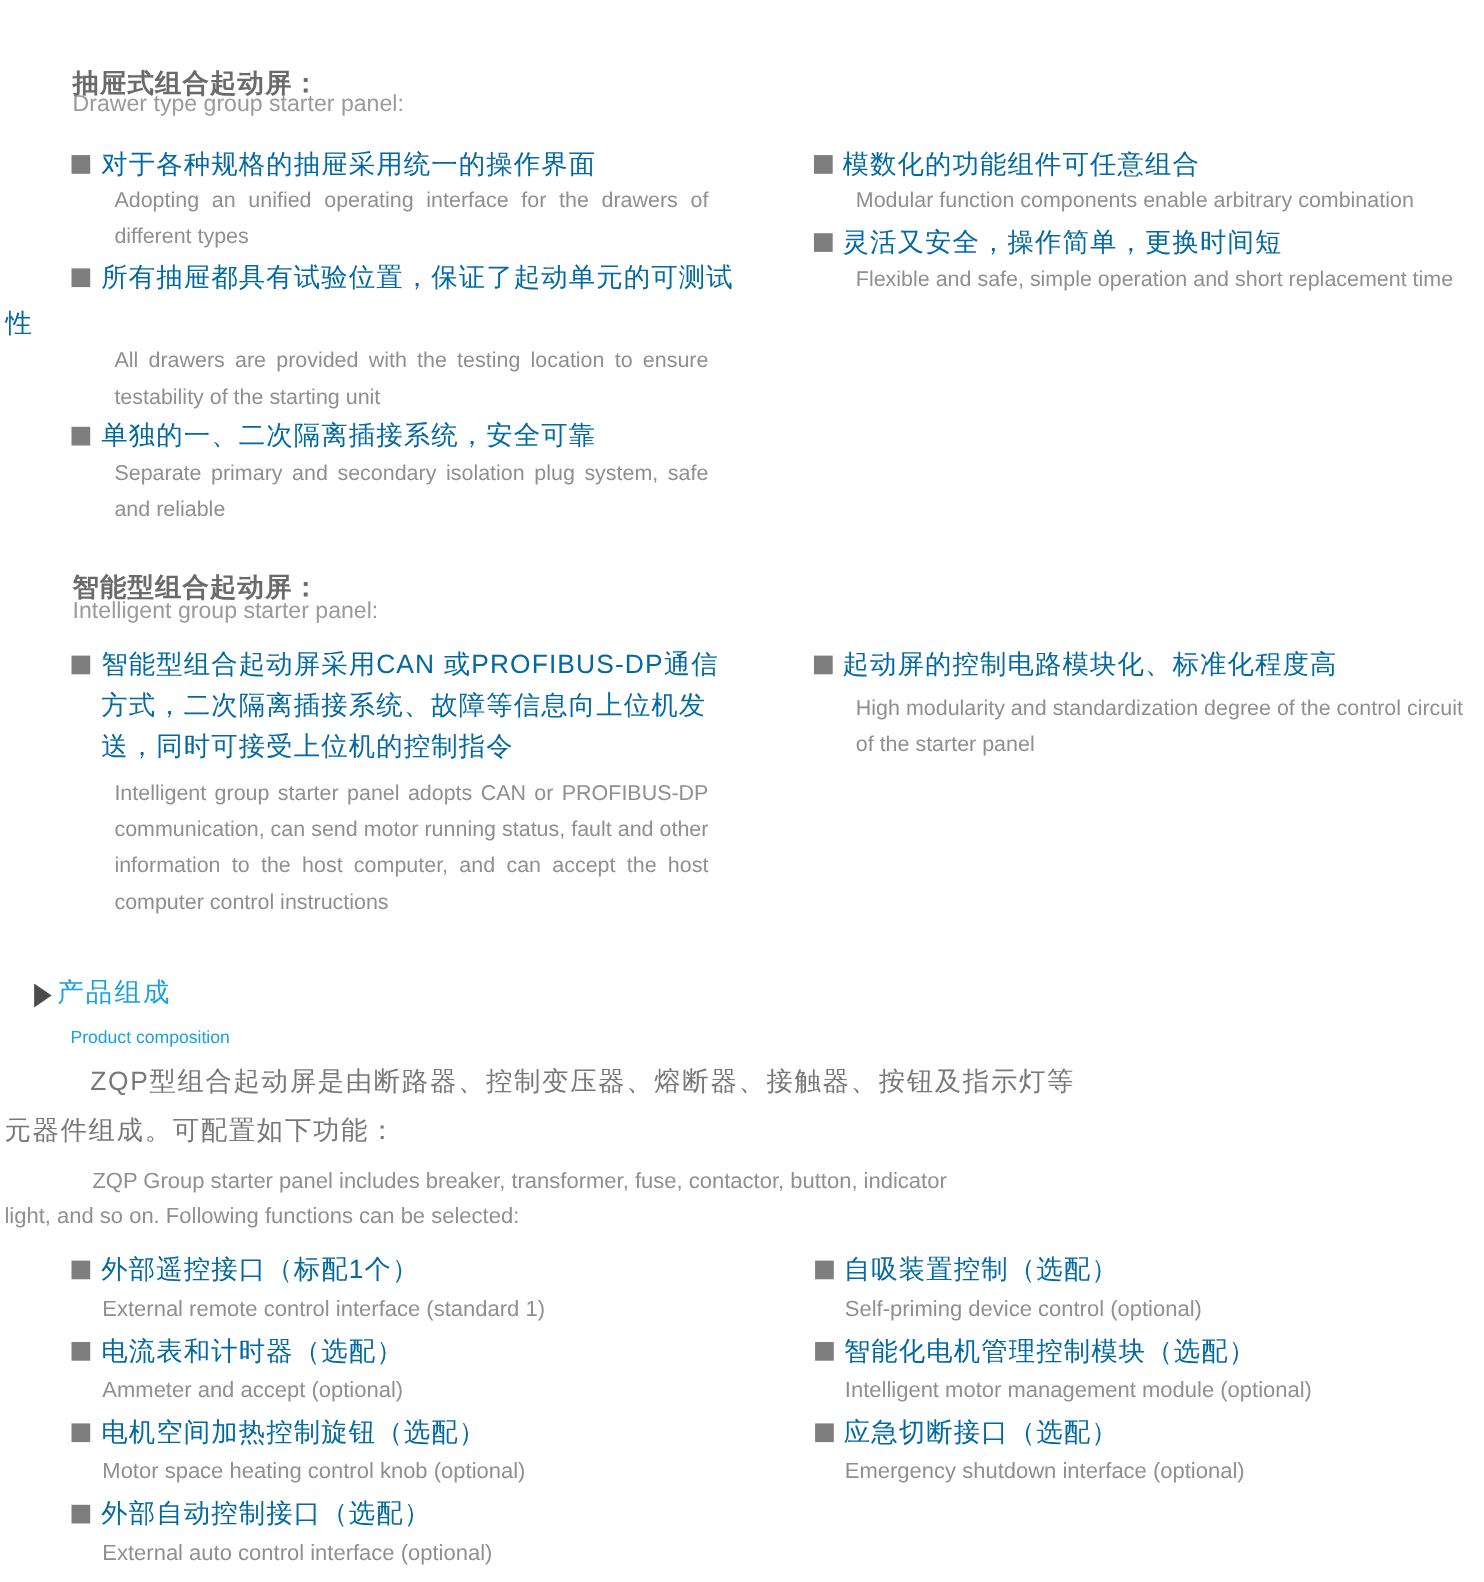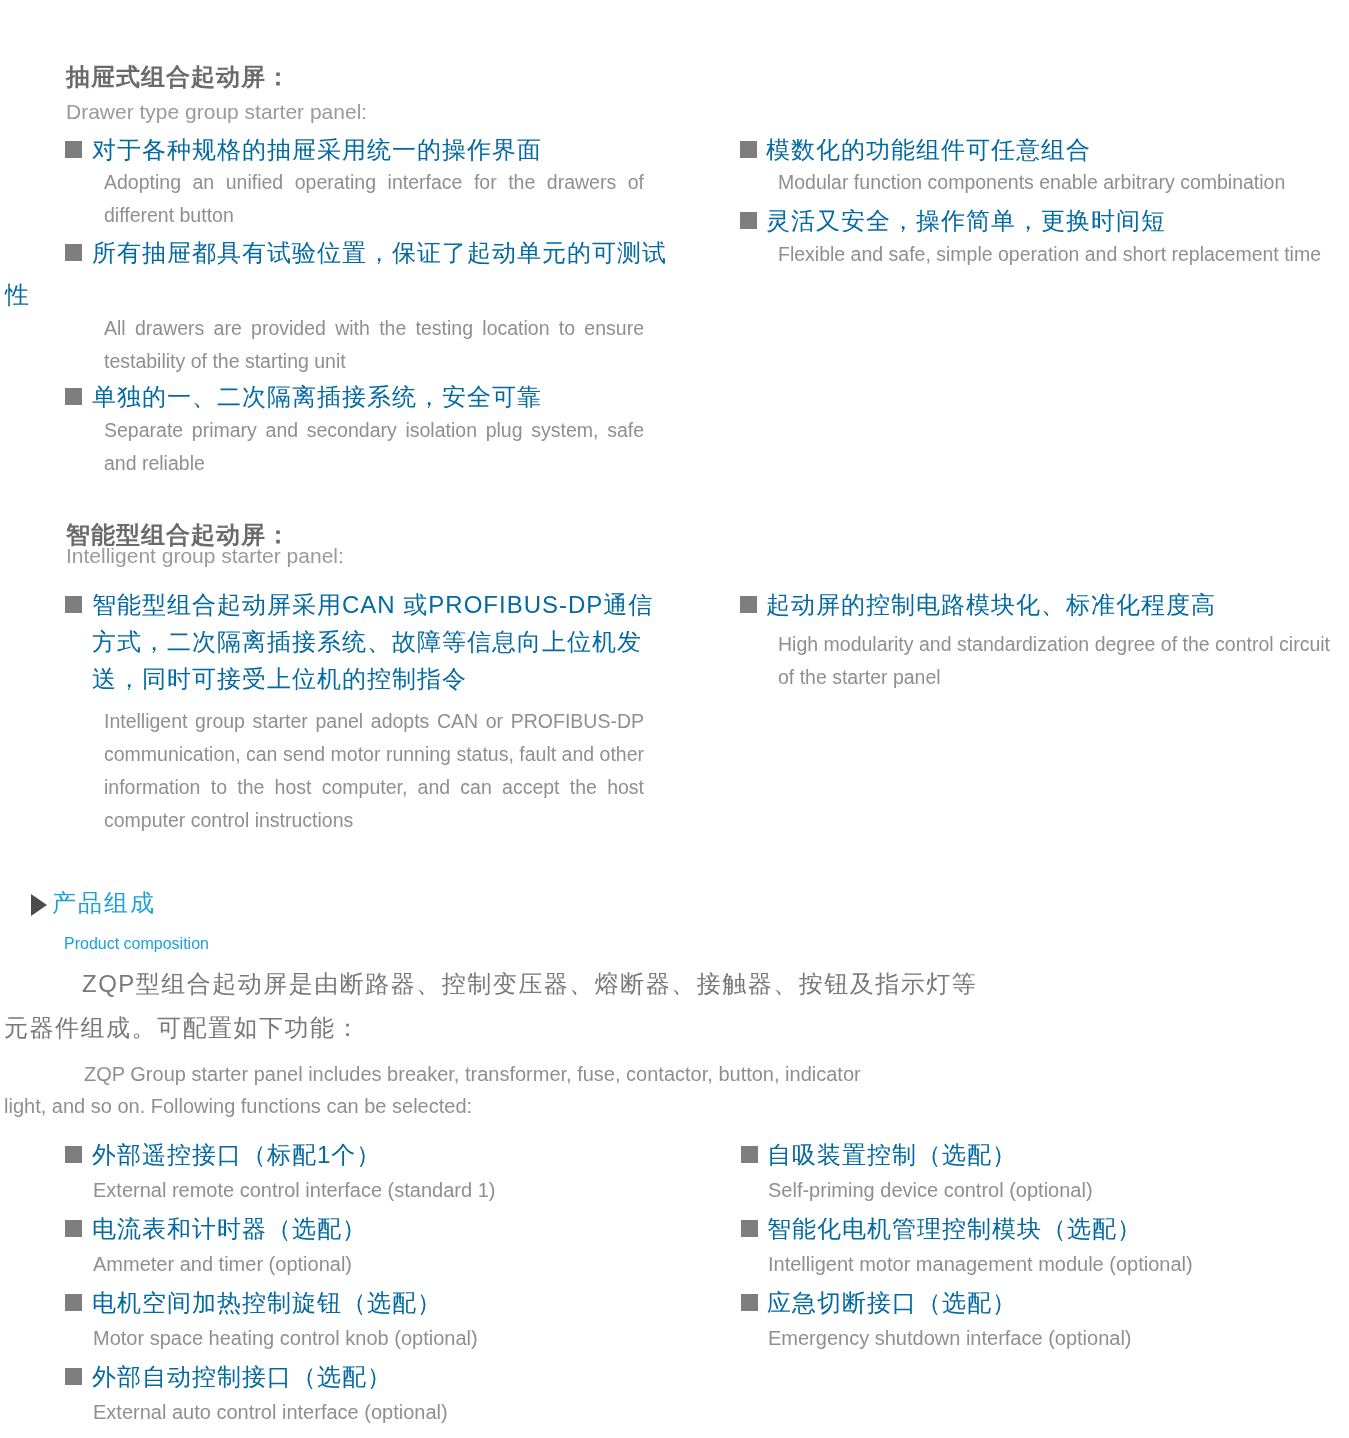--- a/index.html
+++ b/index.html
@@ -28,25 +28,25 @@
   
   .arrow{width:0;height:0;border-left:16px solid #4c4c4c;border-top:11px solid transparent;border-bottom:11px solid transparent;}
 </style>
 </head>
 <body>
 
 <div class="page">
 
   <section>
     <div class="abs cnh" style="left:66px;top:16px">抽屉式组合起动屏：</div>
-    <div class="abs enh" style="left:66px;top:53px">Drawer type group starter panel:</div>
+    <div class="abs enh" style="left:66px;top:36px">Drawer type group starter panel:</div>
 
     <span class="abs sq" style="left:65px;top:96px"></span>
     <div class="abs cn" style="left:92px;top:89px">对于各种规格的抽屉采用统一的操作界面</div>
-    <div class="abs en" style="left:104px;top:121px;width:540px">Adopting an unified operating interface for the drawers of different button</div>
+    <div class="abs en" style="left:104px;top:121px;width:540px">Adopting an unified operating interface for the drawers of different types</div>
 
     <span class="abs sq" style="left:65px;top:199px"></span>
     <div class="abs cn" style="left:92px;top:192px">所有抽屉都具有试验位置，保证了起动单元的可测试</div>
     <div class="abs cn" style="left:5px;top:234px">性</div>
     <div class="abs en" style="left:104px;top:267px;width:540px">All drawers are provided with the testing location to ensure testability of the starting unit</div>
 
     <span class="abs sq" style="left:65px;top:343px"></span>
     <div class="abs cn" style="left:92px;top:336px">单独的一、二次隔离插接系统，安全可靠</div>
     <div class="abs en" style="left:104px;top:369px;width:540px">Separate primary and secondary isolation plug system, safe and reliable</div>
 
@@ -83,21 +83,21 @@
     <div class="abs para-cn" style="left:4px;top:966px">元器件组成。可配置如下功能：</div>
     <div class="abs para-en" style="left:84px;top:1014px">ZQP Group starter panel includes breaker, transformer, fuse, contactor, button, indicator</div>
     <div class="abs para-en" style="left:4px;top:1046px">light, and so on. Following functions can be selected:</div>
 
     <span class="abs sq" style="left:65px;top:1101px"></span>
     <div class="abs cn" style="left:92px;top:1094px">外部遥控接口（标配1个）</div>
     <div class="abs en1" style="left:93px;top:1131px">External remote control interface (standard 1)</div>
 
     <span class="abs sq" style="left:65px;top:1175px"></span>
     <div class="abs cn" style="left:92px;top:1168px">电流表和计时器（选配）</div>
-    <div class="abs en1" style="left:93px;top:1205px">Ammeter and timer (optional)</div>
+    <div class="abs en1" style="left:93px;top:1205px">Ammeter and accept (optional)</div>
 
     <span class="abs sq" style="left:65px;top:1249px"></span>
     <div class="abs cn" style="left:92px;top:1242px">电机空间加热控制旋钮（选配）</div>
     <div class="abs en1" style="left:93px;top:1279px">Motor space heating control knob (optional)</div>
 
     <span class="abs sq" style="left:65px;top:1323px"></span>
     <div class="abs cn" style="left:92px;top:1316px">外部自动控制接口（选配）</div>
     <div class="abs en1" style="left:93px;top:1353px">External auto control interface (optional)</div>
 
     <span class="abs sq" style="left:741px;top:1101px"></span>

